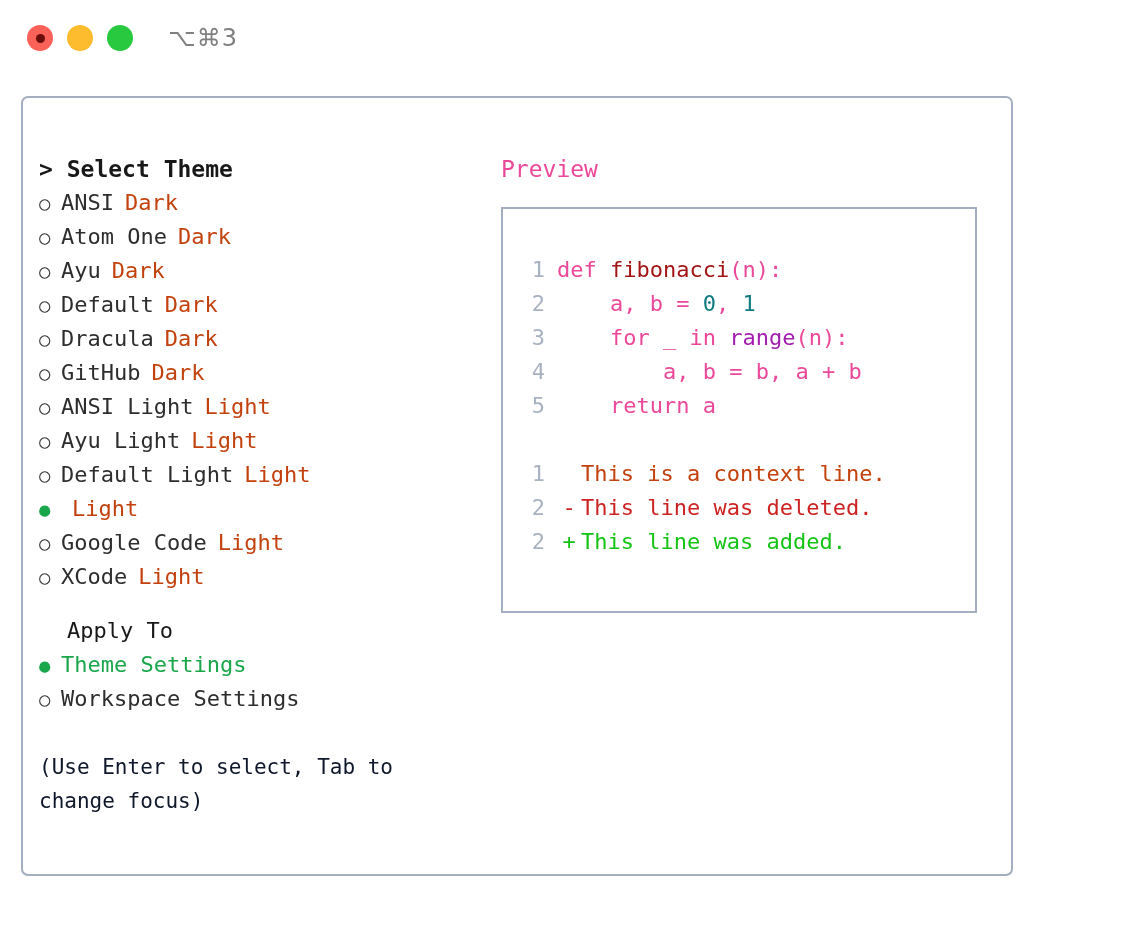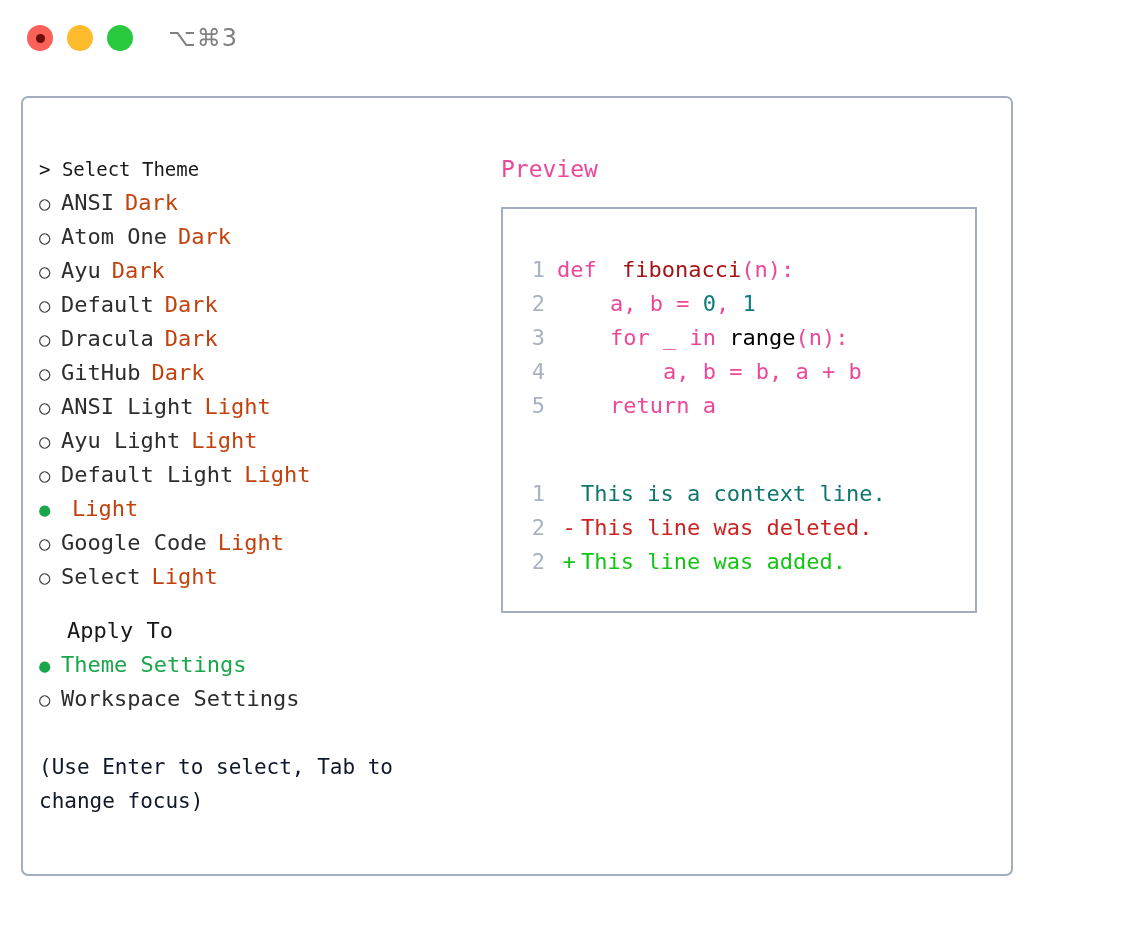--- a/index.html
+++ b/index.html
@@ -88,22 +88,22 @@
 
   
   .left-col {
     position: absolute;
     left: 16px;
     top: 54px;
     width: 440px;
   }
 
   .section-title {
-    font-size: 19px;
-    font-weight: normal;
+    font-size: 23px;
+    font-weight: bold;
     color: #181818;
     line-height: 34px;
     white-space: pre;
   }
   .section-title .caret { color: #181818; }
 
   .theme-list { margin-top: 0; }
 
   .opt-row {
     display: flex;
@@ -176,29 +176,29 @@
     white-space: pre;
   }
   .lineno {
     flex: 0 0 30px;
     text-align: right;
     color: #a8b2c0;
     margin-right: 12px;
   }
   .code-text { color: #ec4899; }
 
-  .tok-func  { color: #a31515; margin-left: 12px; }
+  .tok-func  { color: #a31515; }
   .tok-num   { color: #0f7b80; }
-  .tok-call  { color: #000000; }
+  .tok-call  { color: #a21caf; }
 
   .diff-gap { height: 34px; }
 
   .diff-line { display: flex; align-items: baseline; font-size: 22px; line-height: 34px; white-space: pre; }
   .diff-sign { flex: 0 0 24px; text-align: center; }
-  .diff-ctx  { color: #0f766e; margin-top: 20px; }
+  .diff-ctx  { color: #c2410c; }
   .diff-del  { color: #cc2222; }
   .diff-add  { color: #14c414; }
 </style>
 </head>
 <body>
 
 <div class="window">
 
   <div class="titlebar">
     <div class="traffic">
@@ -255,21 +255,21 @@
 
         <div class="opt-row selected">
           <span class="bullet">●</span><span class="opt-badge">Light</span>
         </div>
 
         <div class="opt-row">
           <span class="bullet">○</span><span class="opt-label">Google Code</span><span class="opt-badge">Light</span>
         </div>
 
         <div class="opt-row">
-          <span class="bullet">○</span><span class="opt-label">Select</span><span class="opt-badge">Light</span>
+          <span class="bullet">○</span><span class="opt-label">XCode</span><span class="opt-badge">Light</span>
         </div>
 
       </div>
 
       <div class="apply-block">
         <div class="apply-heading">Apply To</div>
 
         <div class="opt-row selected">
           <span class="bullet">●</span><span class="opt-label">Theme Settings</span>
         </div>

